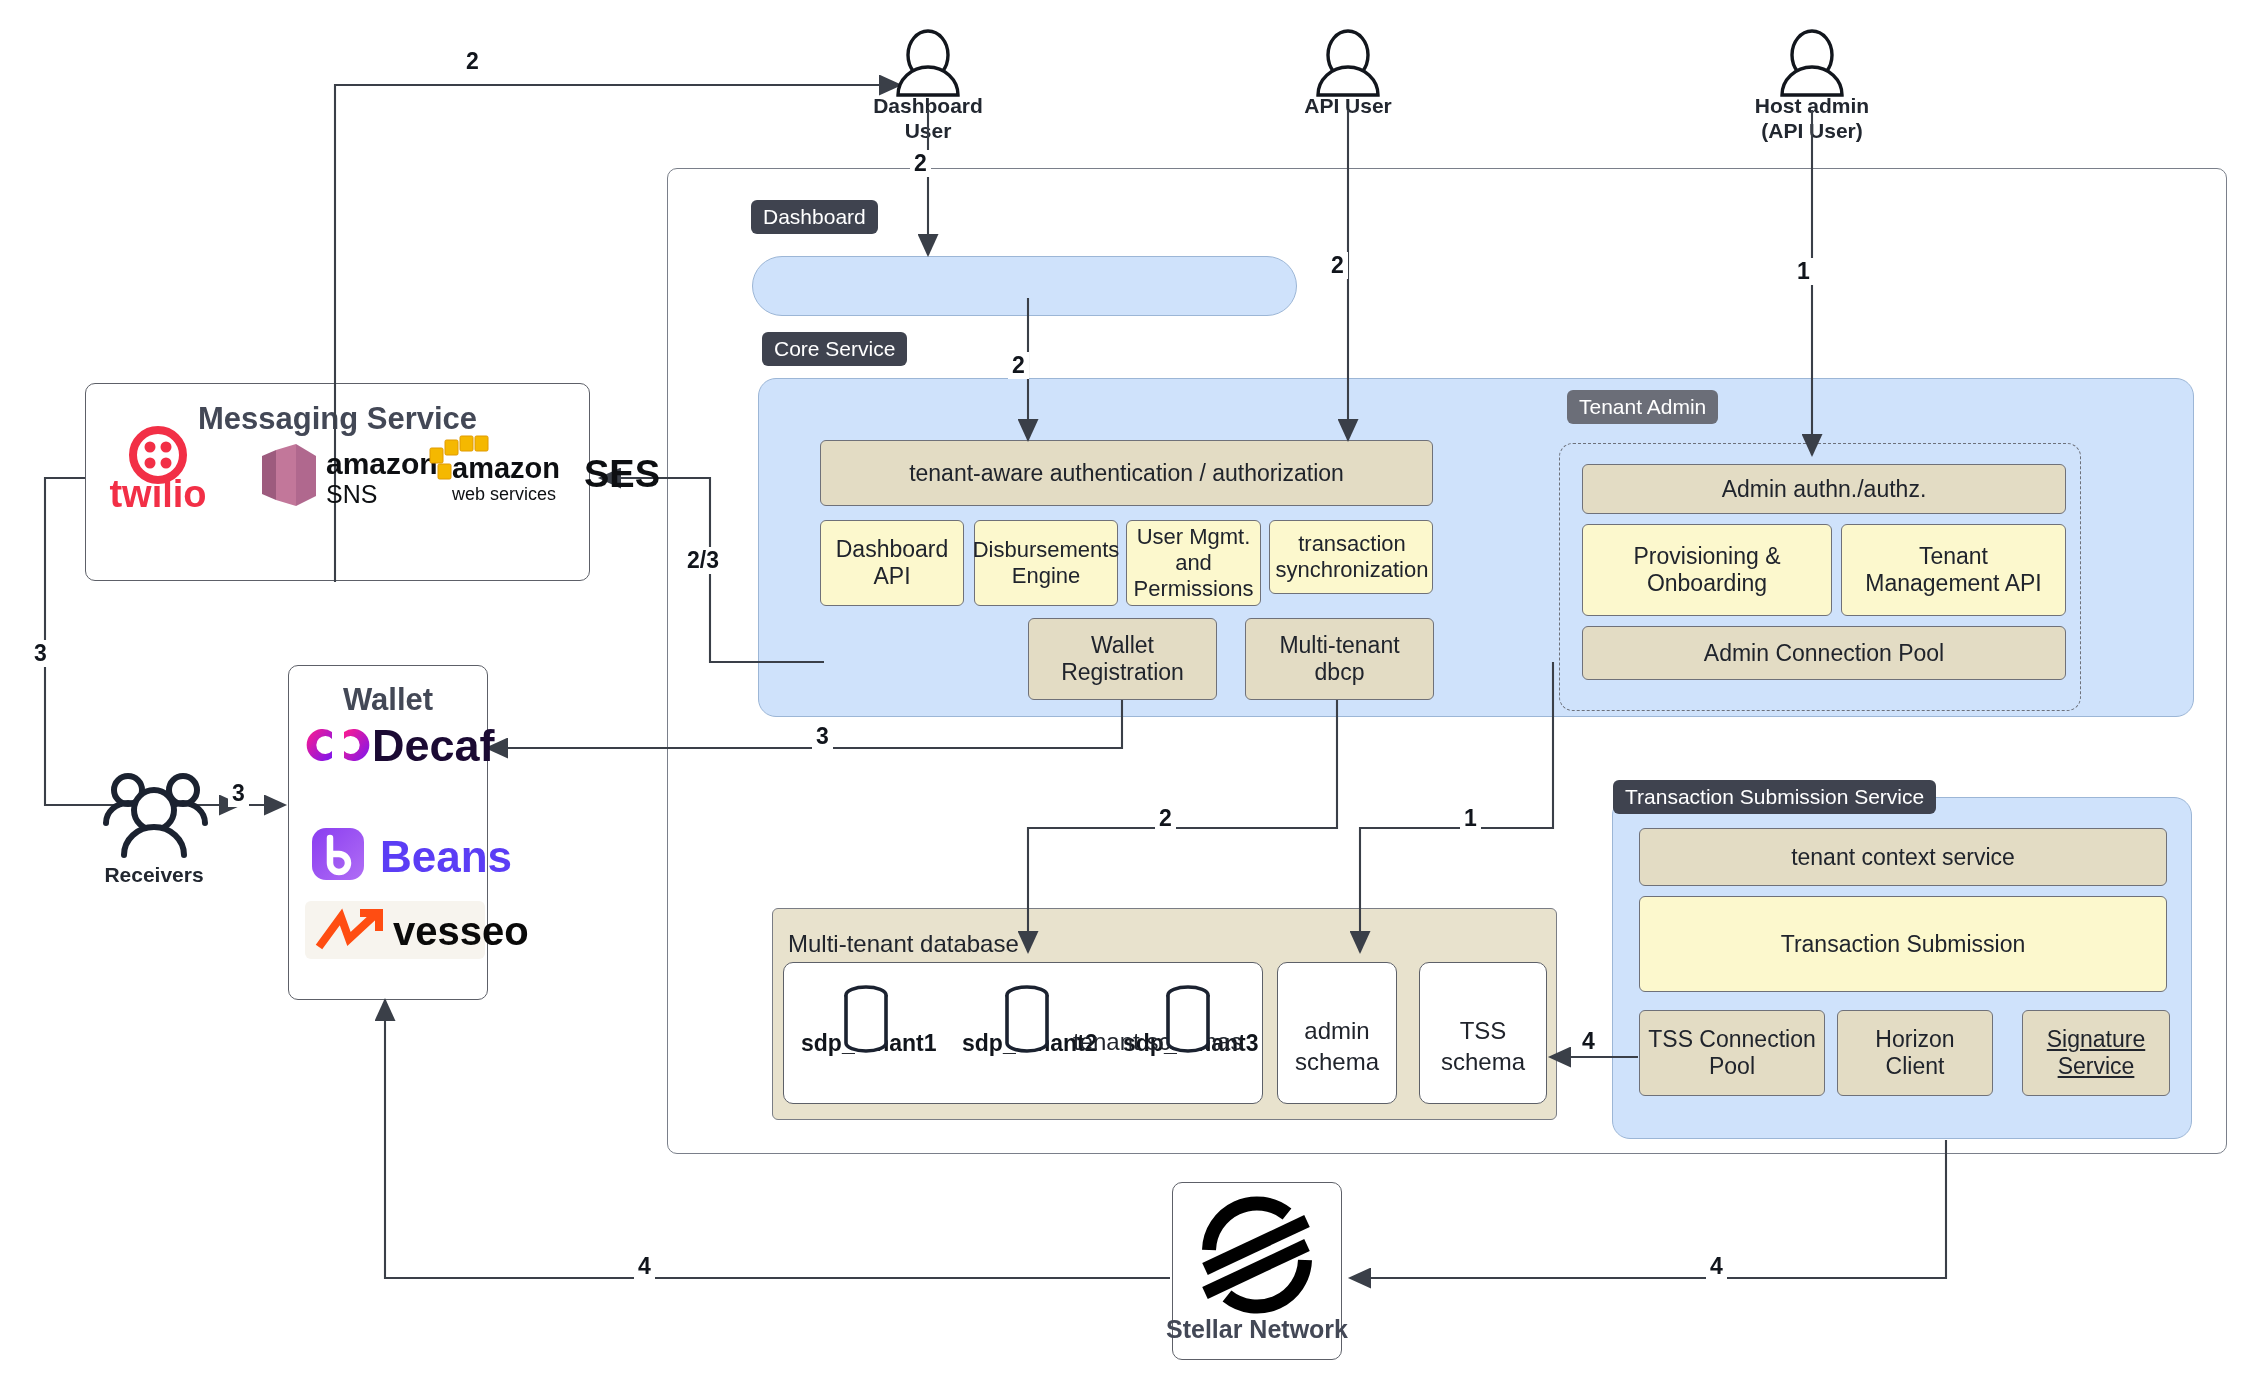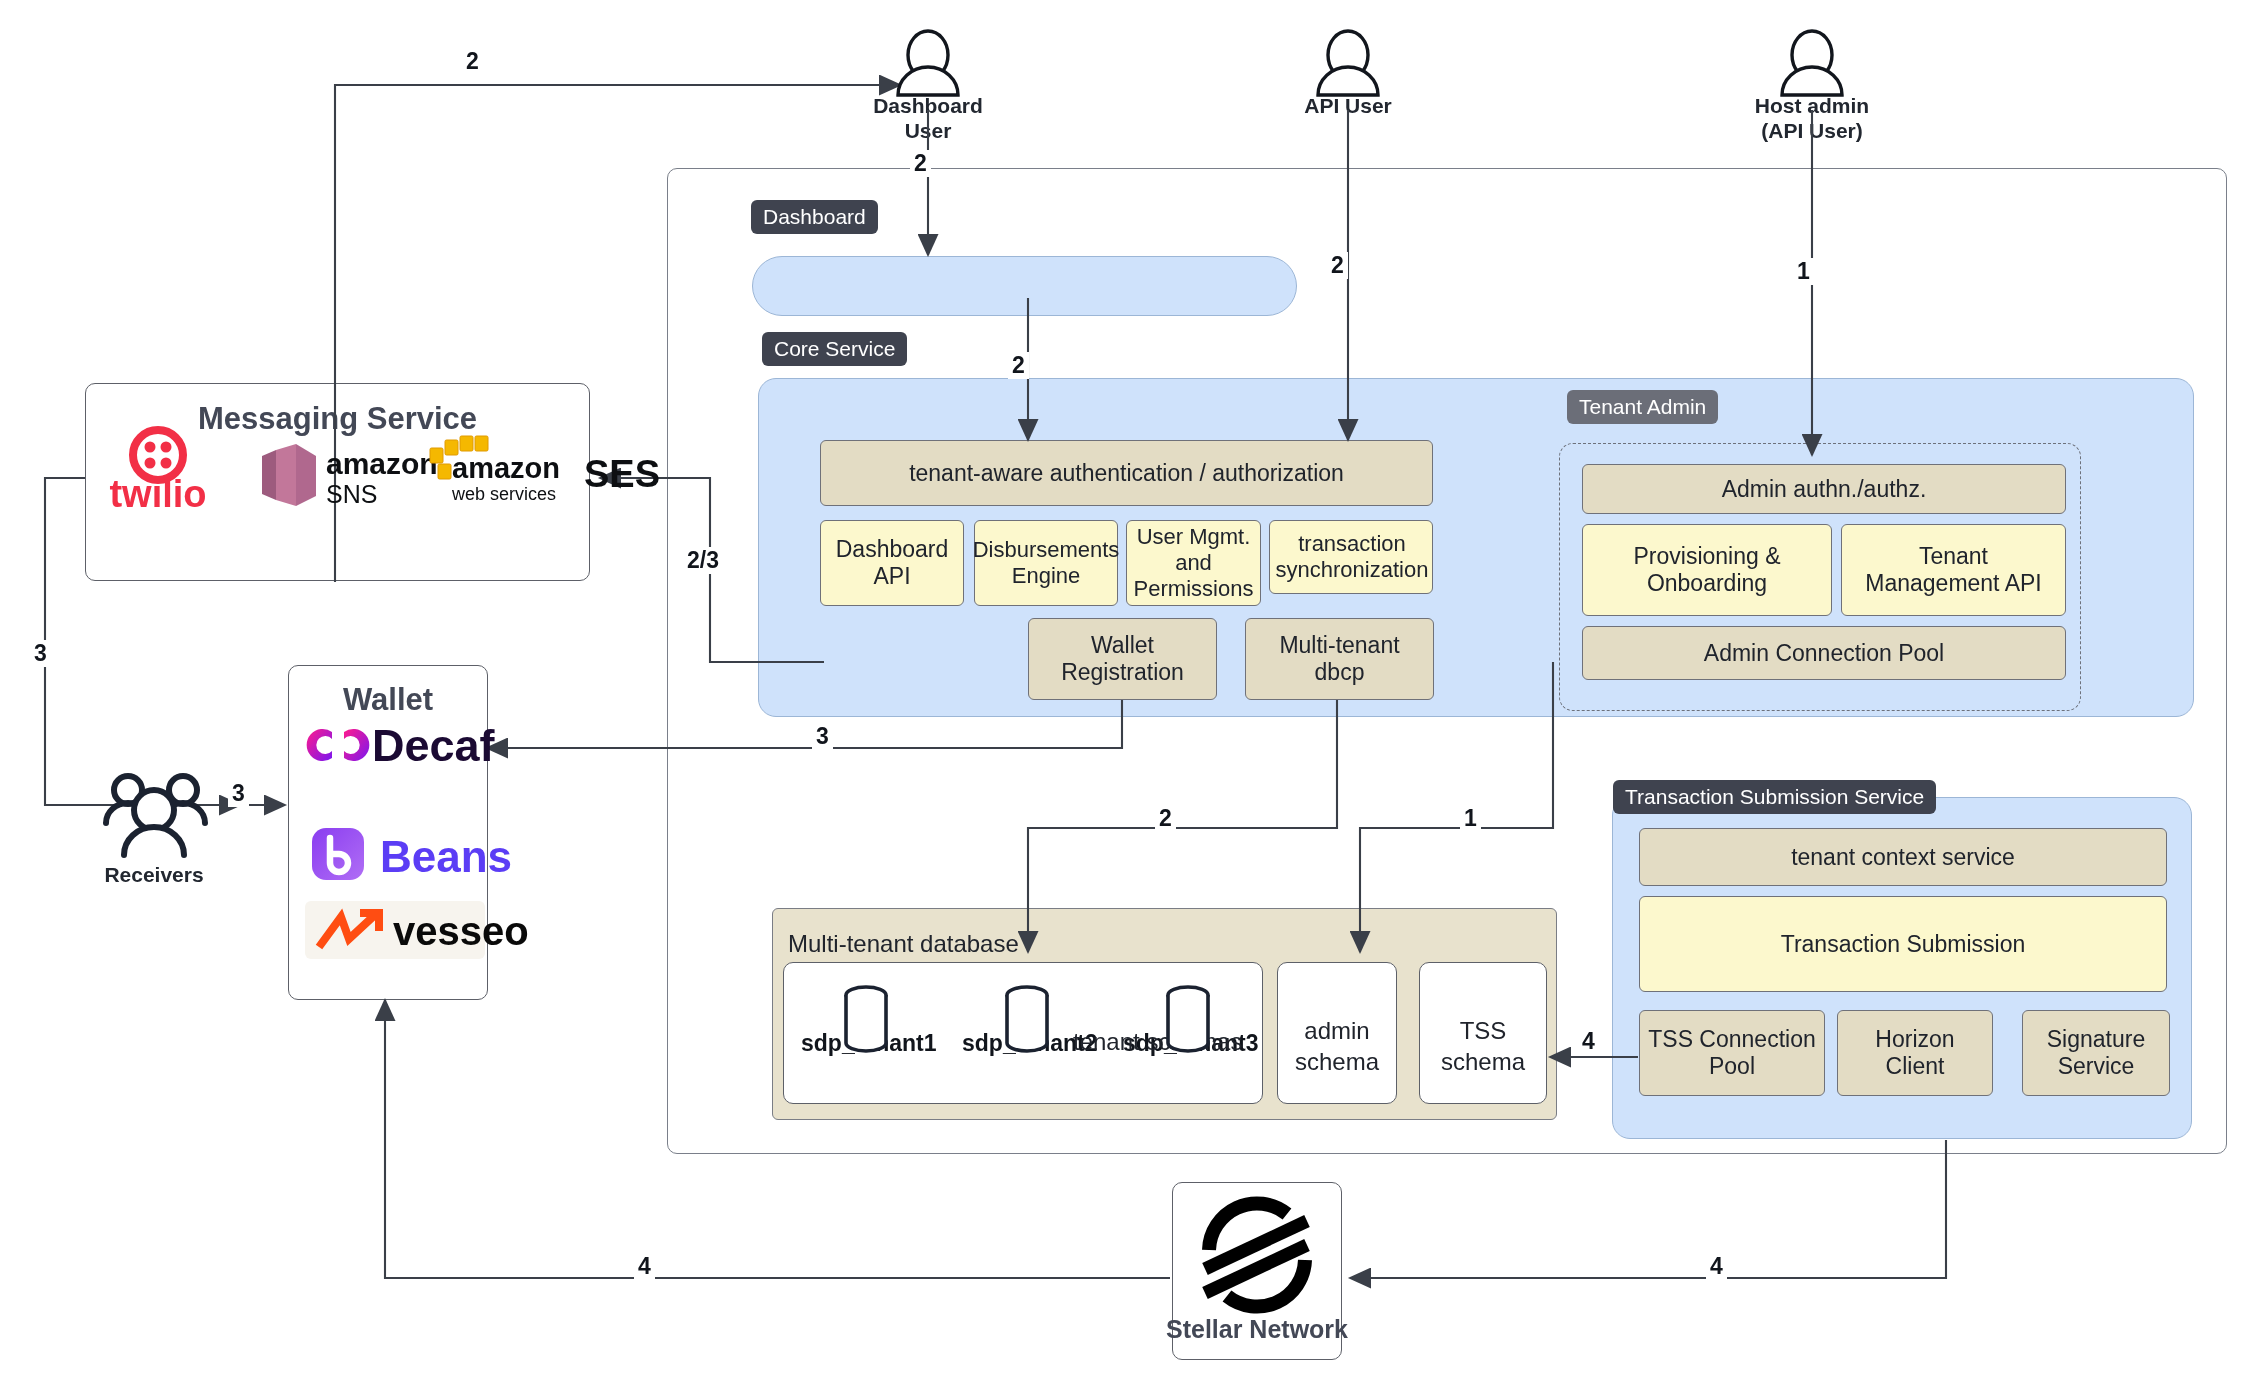--- a/index.html
+++ b/index.html
@@ -202,21 +202,21 @@
   <div class="tanbox" style="left:1582px;top:626px;width:484px;height:54px;">Admin Connection Pool</div>
 
   <div class="lbl-chip" style="left:1613px;top:745px;margin-top:35px;">Transaction Submission Service</div>
   <div class="bluebox" style="left:1612px;top:797px;width:580px;height:342px;"></div>
 
   <div class="tanbox" style="left:1639px;top:828px;width:528px;height:58px;">tenant context service</div>
   <div class="yellowbox" style="left:1639px;top:896px;width:528px;height:96px;">Transaction Submission</div>
   <div class="tanbox" style="left:1639px;top:1010px;width:186px;height:86px;white-space:pre-line;">TSS Connection
 Pool</div>
   <div class="tanbox" style="left:1837px;top:1010px;width:156px;height:86px;">Horizon Client</div>
-  <div class="tanbox" style="left:2022px;top:1010px;width:148px;height:86px;white-space:pre-line;">Signature
+  <div class="tanbox" style="left:2022px;top:1010px;width:148px;height:86px;white-space:pre-line;text-decoration:underline;">Signature
 Service</div>
 
   <div class="dbouter" style="left:772px;top:908px;width:785px;height:212px;"></div>
   <div class="small-cap" style="left:788px;top:930px;font-size:24px;">Multi-tenant database</div>
 
   <div class="dbinner" style="left:783px;top:962px;width:480px;height:142px;"></div>
 
   <svg class="layer" style="z-index:6;">
     <g stroke="#1b2230" stroke-width="3.6" fill="#fff">
       <g transform="translate(846,985)">

